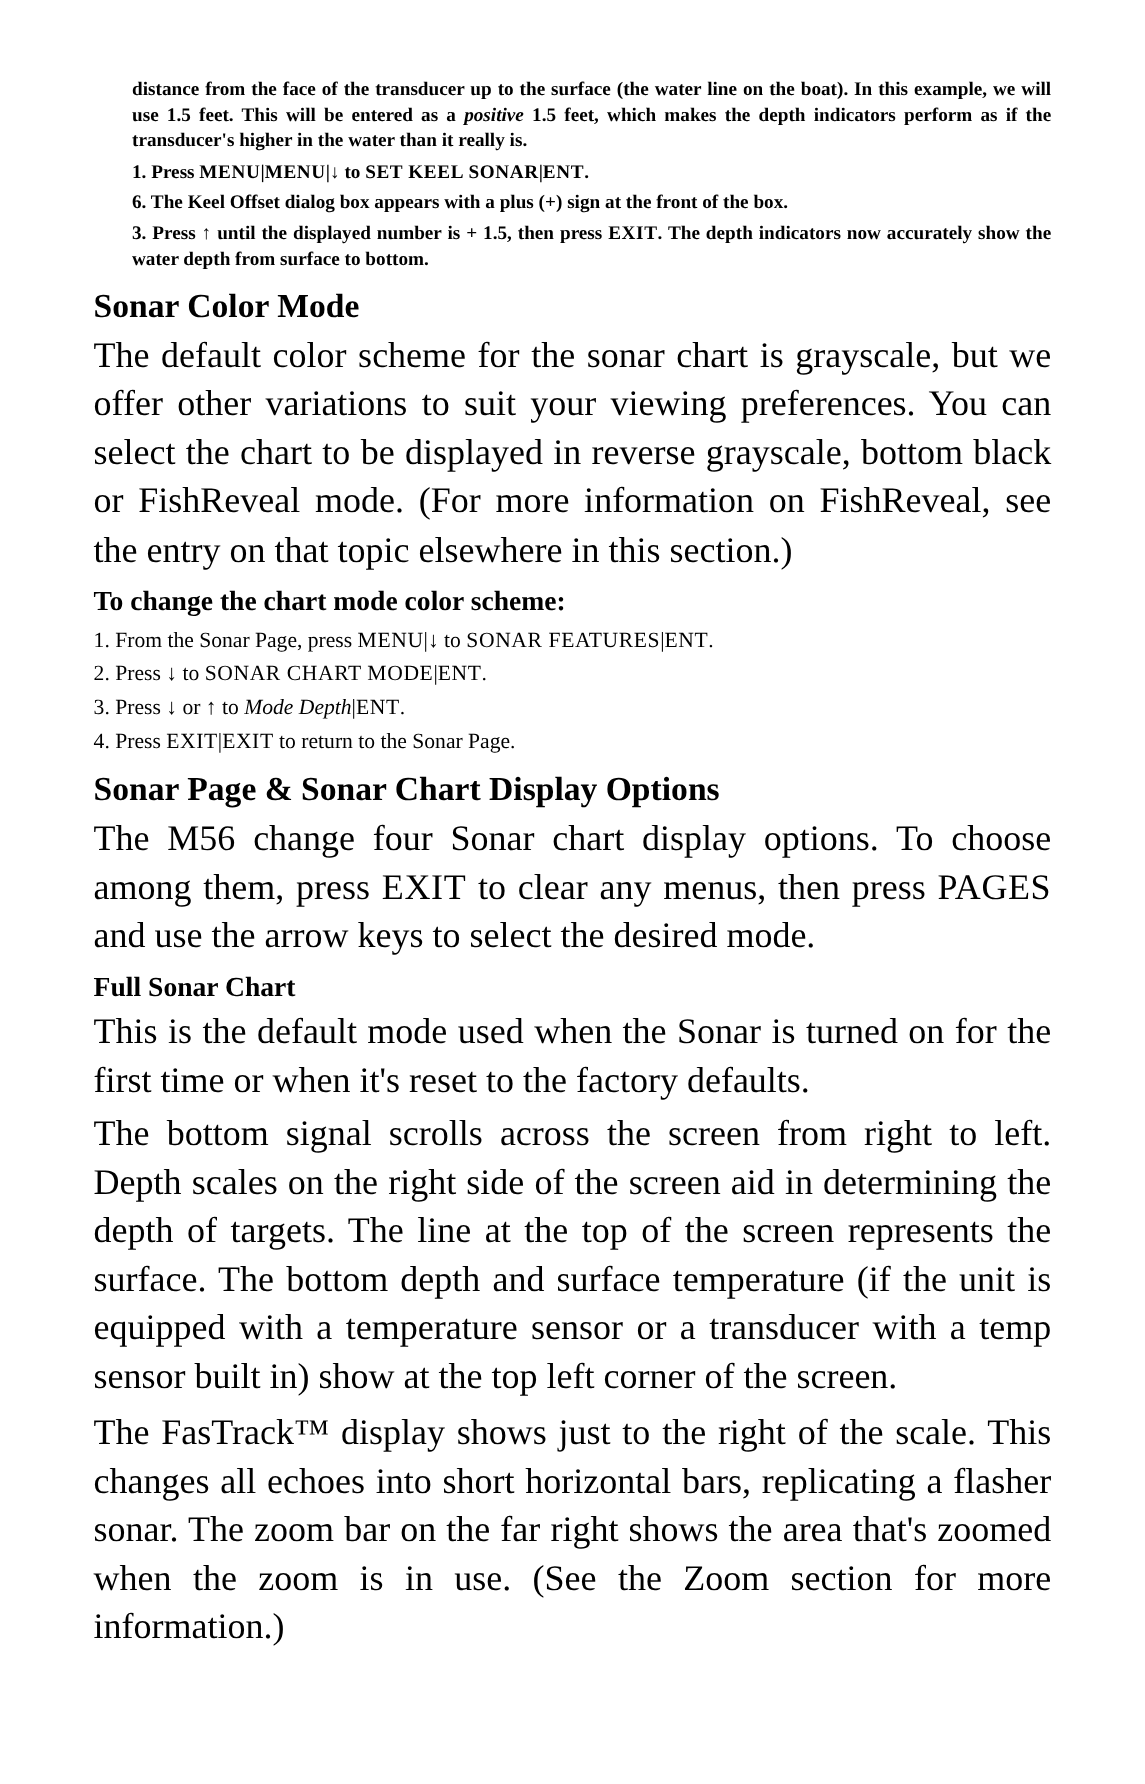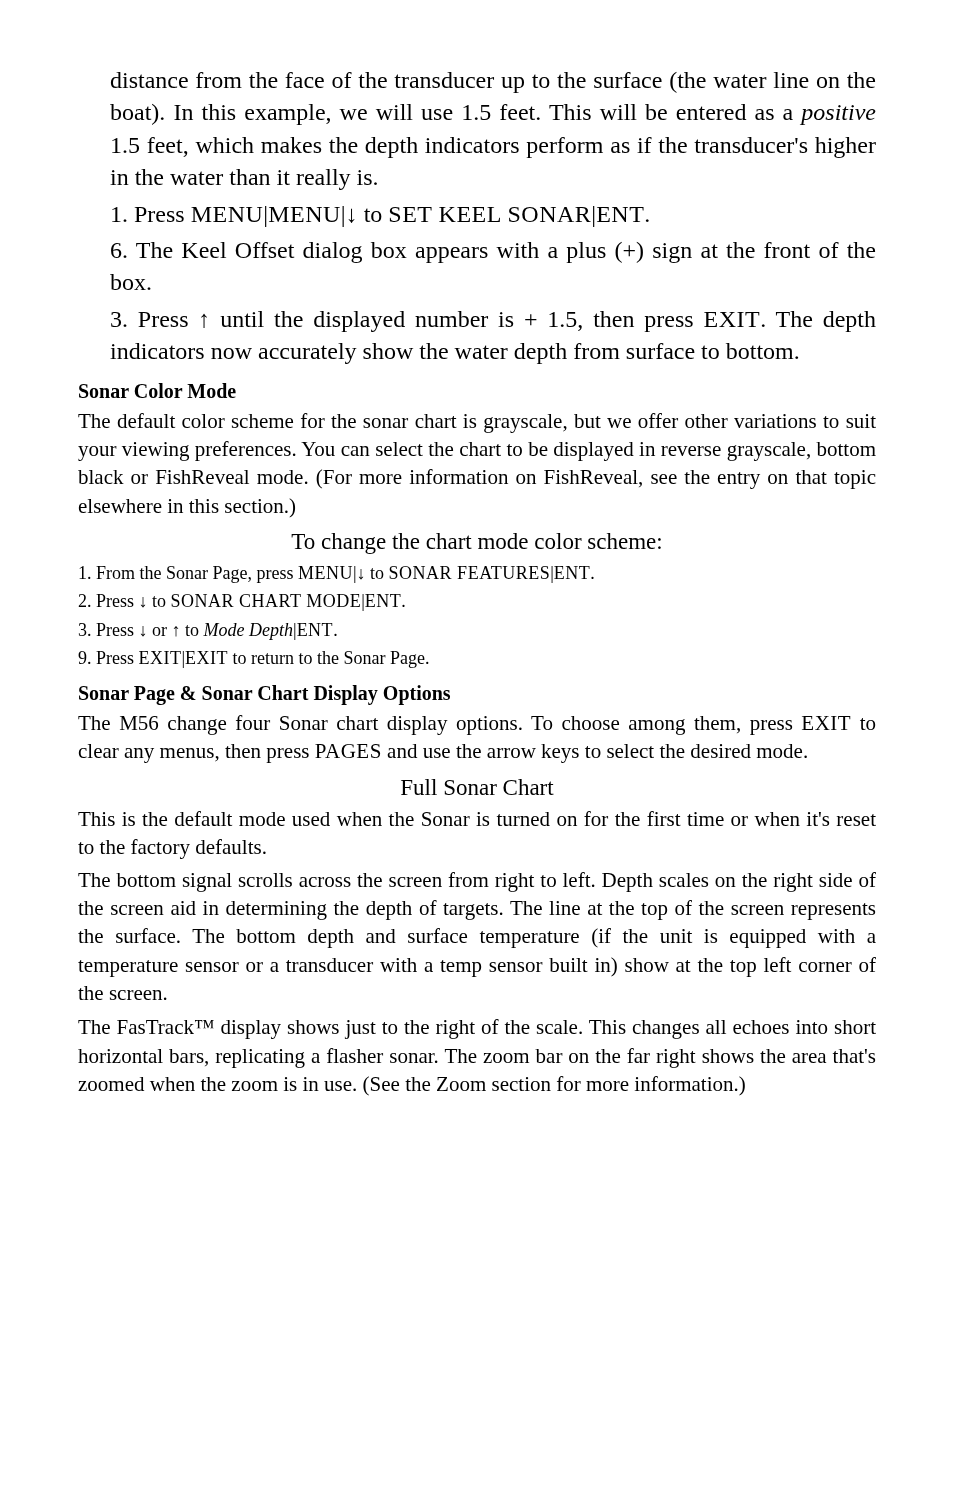--- a/index.html
+++ b/index.html
@@ -6,44 +6,44 @@
     font-family: "Times New Roman", Georgia, serif;
     background: #fff;
     color: #000;
     margin: 0;
     padding: 60px 78px 80px 78px;
     width: 954px;
     box-sizing: border-box;
     line-height: 1.35;
   }
   .para {
-    font-size: 21px;
+    font-size: 30px;
     margin: 0 0 6px 0;
     text-align: justify;
   }
   .step {
     font-size: 18px;
     margin: 4px 0 4px 0;
     text-align: justify;
   }
   .step-indent {
-    font-size: 24px;
+    font-size: 16px;
     margin: 4px 0 4px 32px;
     text-align: justify;
+    font-weight: bold;
   }
   .h2 {
-    font-size: 20px;
+    font-size: 28px;
     font-weight: bold;
     margin: 10px 0 2px 0;
   }
   .h3 {
     font-size: 23px;
-    font-weight: normal;
+    font-weight: bold;
     margin: 6px 0 2px 0;
-    text-align: center;
   }
   .italic { font-style: italic; }
   .sc { font-variant: small-caps; letter-spacing: 0.5px; margin-top: 28px; }
   .arrow { font-family: "Arial", sans-serif; }
   .justify { text-align: justify; }
 </style>
 </head>
 <body>
 
 <p class="step-indent justify">
@@ -74,21 +74,21 @@
 
 <p class="step">
   <span>2. Press </span><span class="arrow">↓</span><span> to </span><span class="sc">SONAR CHART MODE</span><span>|</span><span class="sc">ENT</span><span>.</span>
 </p>
 
 <p class="step">
   <span>3. Press </span><span class="arrow">↓</span><span> or </span><span class="arrow">↑</span><span> to </span><span class="italic">Mode Depth</span><span>|</span><span class="sc">ENT</span><span>.</span>
 </p>
 
 <p class="step">
-  <span>9. Press </span><span class="sc">EXIT</span><span>|</span><span class="sc">EXIT</span><span> to return to the Sonar Page.</span>
+  <span>4. Press </span><span class="sc">EXIT</span><span>|</span><span class="sc">EXIT</span><span> to return to the Sonar Page.</span>
 </p>
 
 <div class="h2">Sonar Page &amp; Sonar Chart Display Options</div>
 
 <p class="para justify">
   <span>The M56 change four Sonar chart display options. To choose among them, press </span><span class="sc">EXIT</span><span> to clear any menus, then press </span><span class="sc">PAGES</span><span> and use the arrow keys to select the desired mode.</span>
 </p>
 
 <div class="h3">Full Sonar Chart</div>
 

